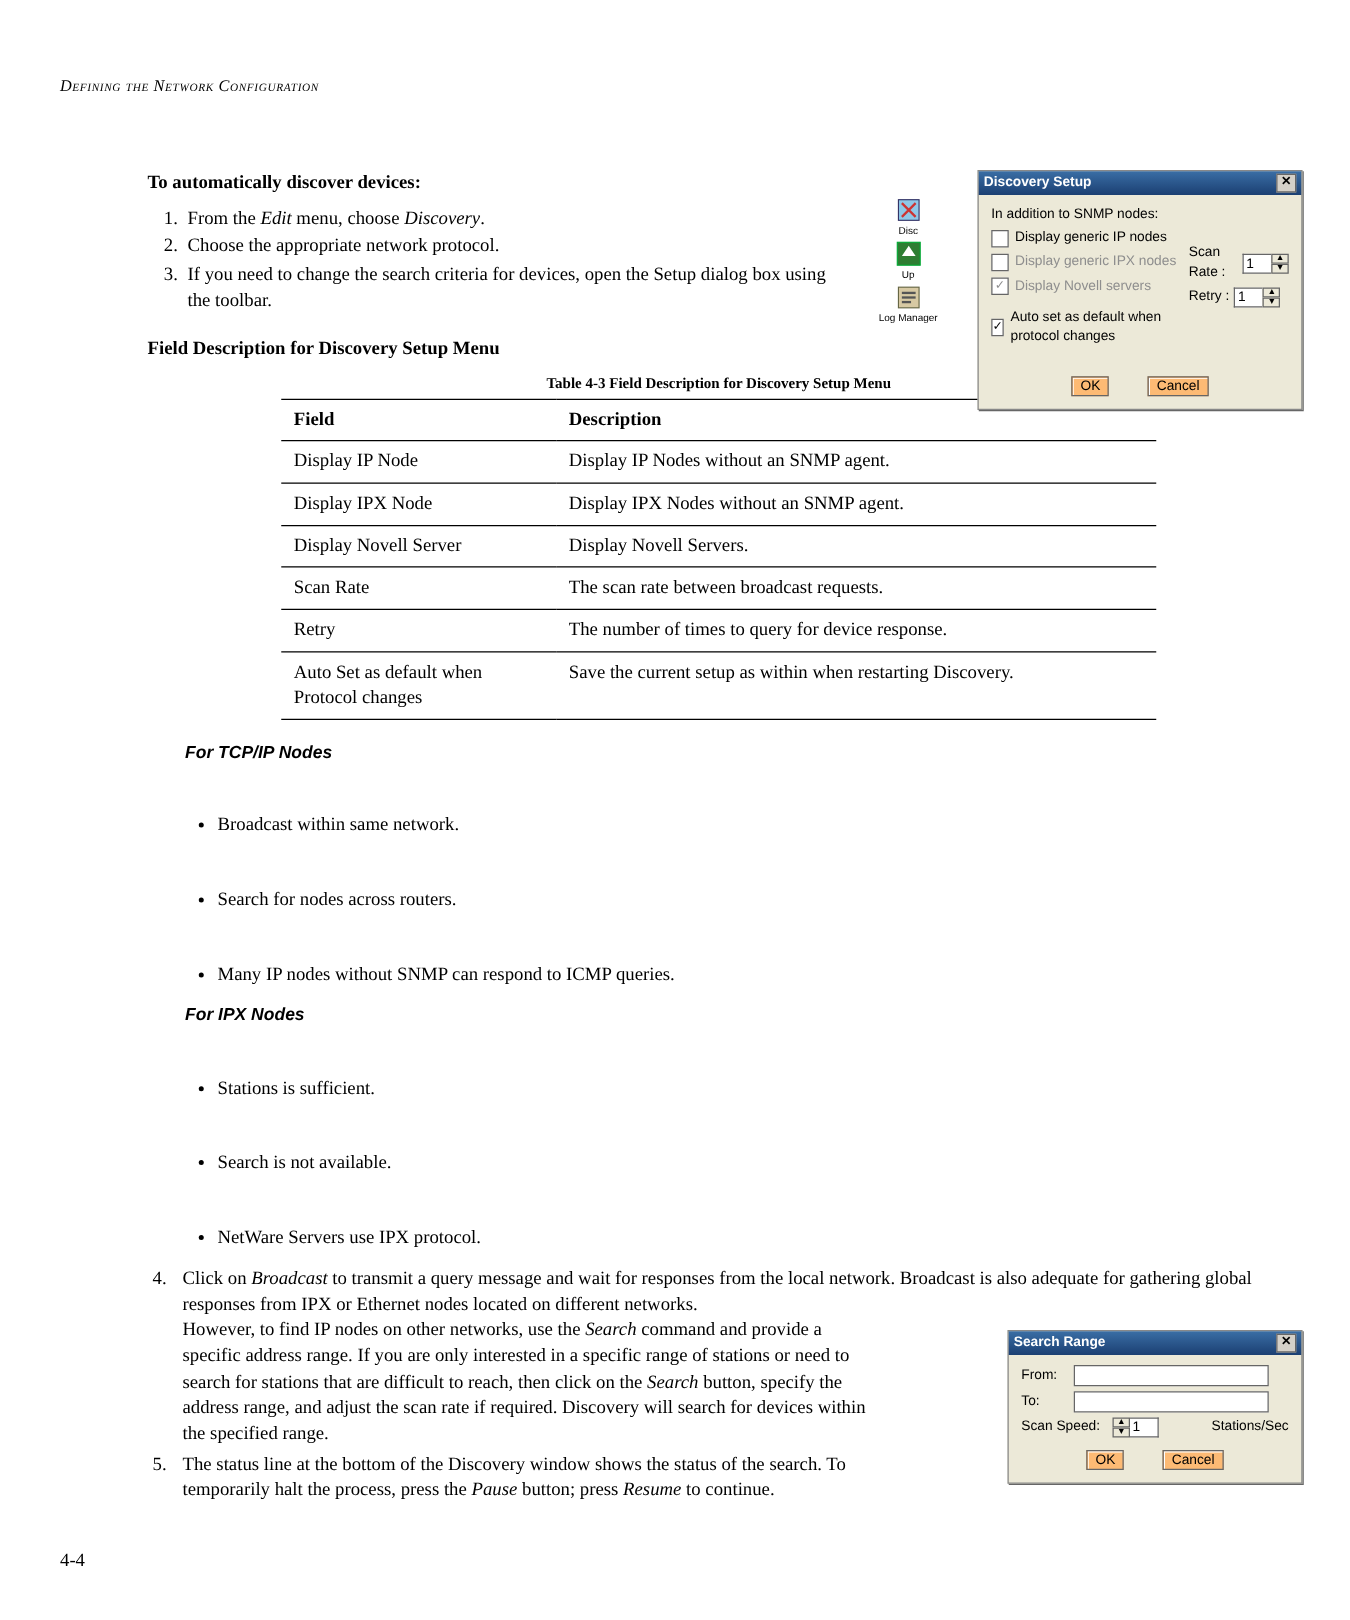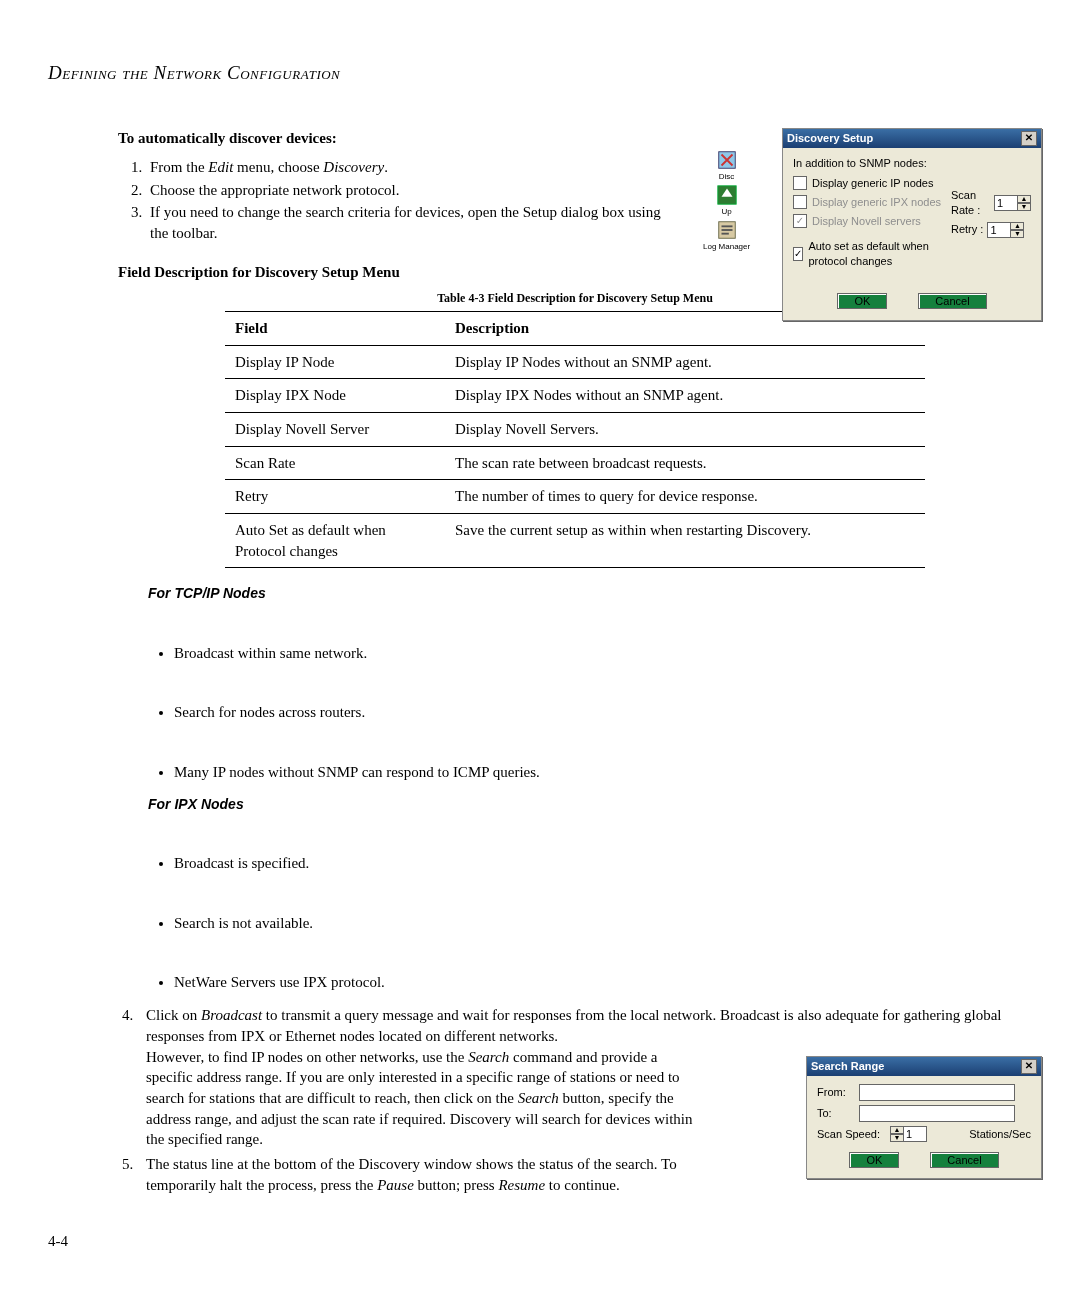--- a/index.html
+++ b/index.html
@@ -10,23 +10,23 @@
     color: #000;
     background: #fff;
     width: 1080px;
     box-sizing: border-box;
     line-height: 1.38;
   }
   .running-head {
     font-family: Georgia, serif;
     font-style: italic;
     font-variant: small-caps;
-    font-size: 19px;
+    font-size: 13px;
     letter-spacing: .5px;
-    margin-bottom: 42px;
+    margin-bottom: 58px;
   }
   .left-col {
     padding-left: 70px;
   }
   h4 {
     font-family: Georgia, serif;
     font-weight: bold;
     font-size: 15px;
     margin: 0 0 8px 0;
   }
@@ -98,23 +98,23 @@
     line-height:11px;
     text-align:center;
   }
   .dbody { padding:8px 10px 10px 10px; color:#000;align-items:center; }
   .row { display:flex; align-items:center; margin-bottom:4px; }
   .chk { width:12px;height:12px;border:1px solid #666;background:#fff;margin-right:5px;display:inline-flex;align-items:center;justify-content:center;font-size:10px;line-height:10px;}
   .disabled { color:#8e8e8e; }
   .btn {
     font-family: Tahoma, Arial, sans-serif;
     font-size:11px;
-    background:#15803d;
+    background:#fdba74;
     border:1px solid #666;
-    padding:1px 16px;
+    padding:1px 6px;
     box-shadow: inset 1px 1px 0 #fff;
   }
   .btnrow { text-align:center; margin-top:10px; }
   .btnrow .btn { margin:0 14px; }
   .spin {
     display:inline-flex; align-items:stretch; height:16px; margin-left:4px;
   }
   .spin input {
     width:18px; font-size:11px; padding:0 2px; border:1px solid #666; border-right:none;
   }
@@ -275,21 +275,21 @@
 
   <div class="note-head">For TCP/IP Nodes</div>
   <ul class="bul" id="tcpip">
       <li>Broadcast within same network.</li>
       <li>Search for nodes across routers.</li>
       <li>Many IP nodes without SNMP can respond to ICMP queries.</li>
     </ul>
 
   <div class="note-head">For IPX Nodes</div>
   <ul class="bul" id="ipx">
-      <li>Broadcast is specified.</li>
+      <li>Stations is sufficient.</li>
       <li>Search is not available.</li>
       <li>NetWare Servers use IPX protocol.</li>
     </ul>
 
   <div class="wrapwide">
     <ol class="cont">
       <li>
         <span class="num">4.</span>
         <span>Click on <i>Broadcast</i> to transmit a query message and wait for responses from the local network. Broadcast is also adequate for gathering global responses from IPX or Ethernet nodes located on different networks.</span><br>
         <span class="text-block" style="display:inline-block">However, to find IP nodes on other networks, use the <i>Search</i> command and provide a specific address range. If you are only interested in a specific range of stations or need to search for stations that are difficult to reach, then click on the <i>Search</i> button, specify the address range, and adjust the scan rate if required. Discovery will search for devices within the specified range.</span>

